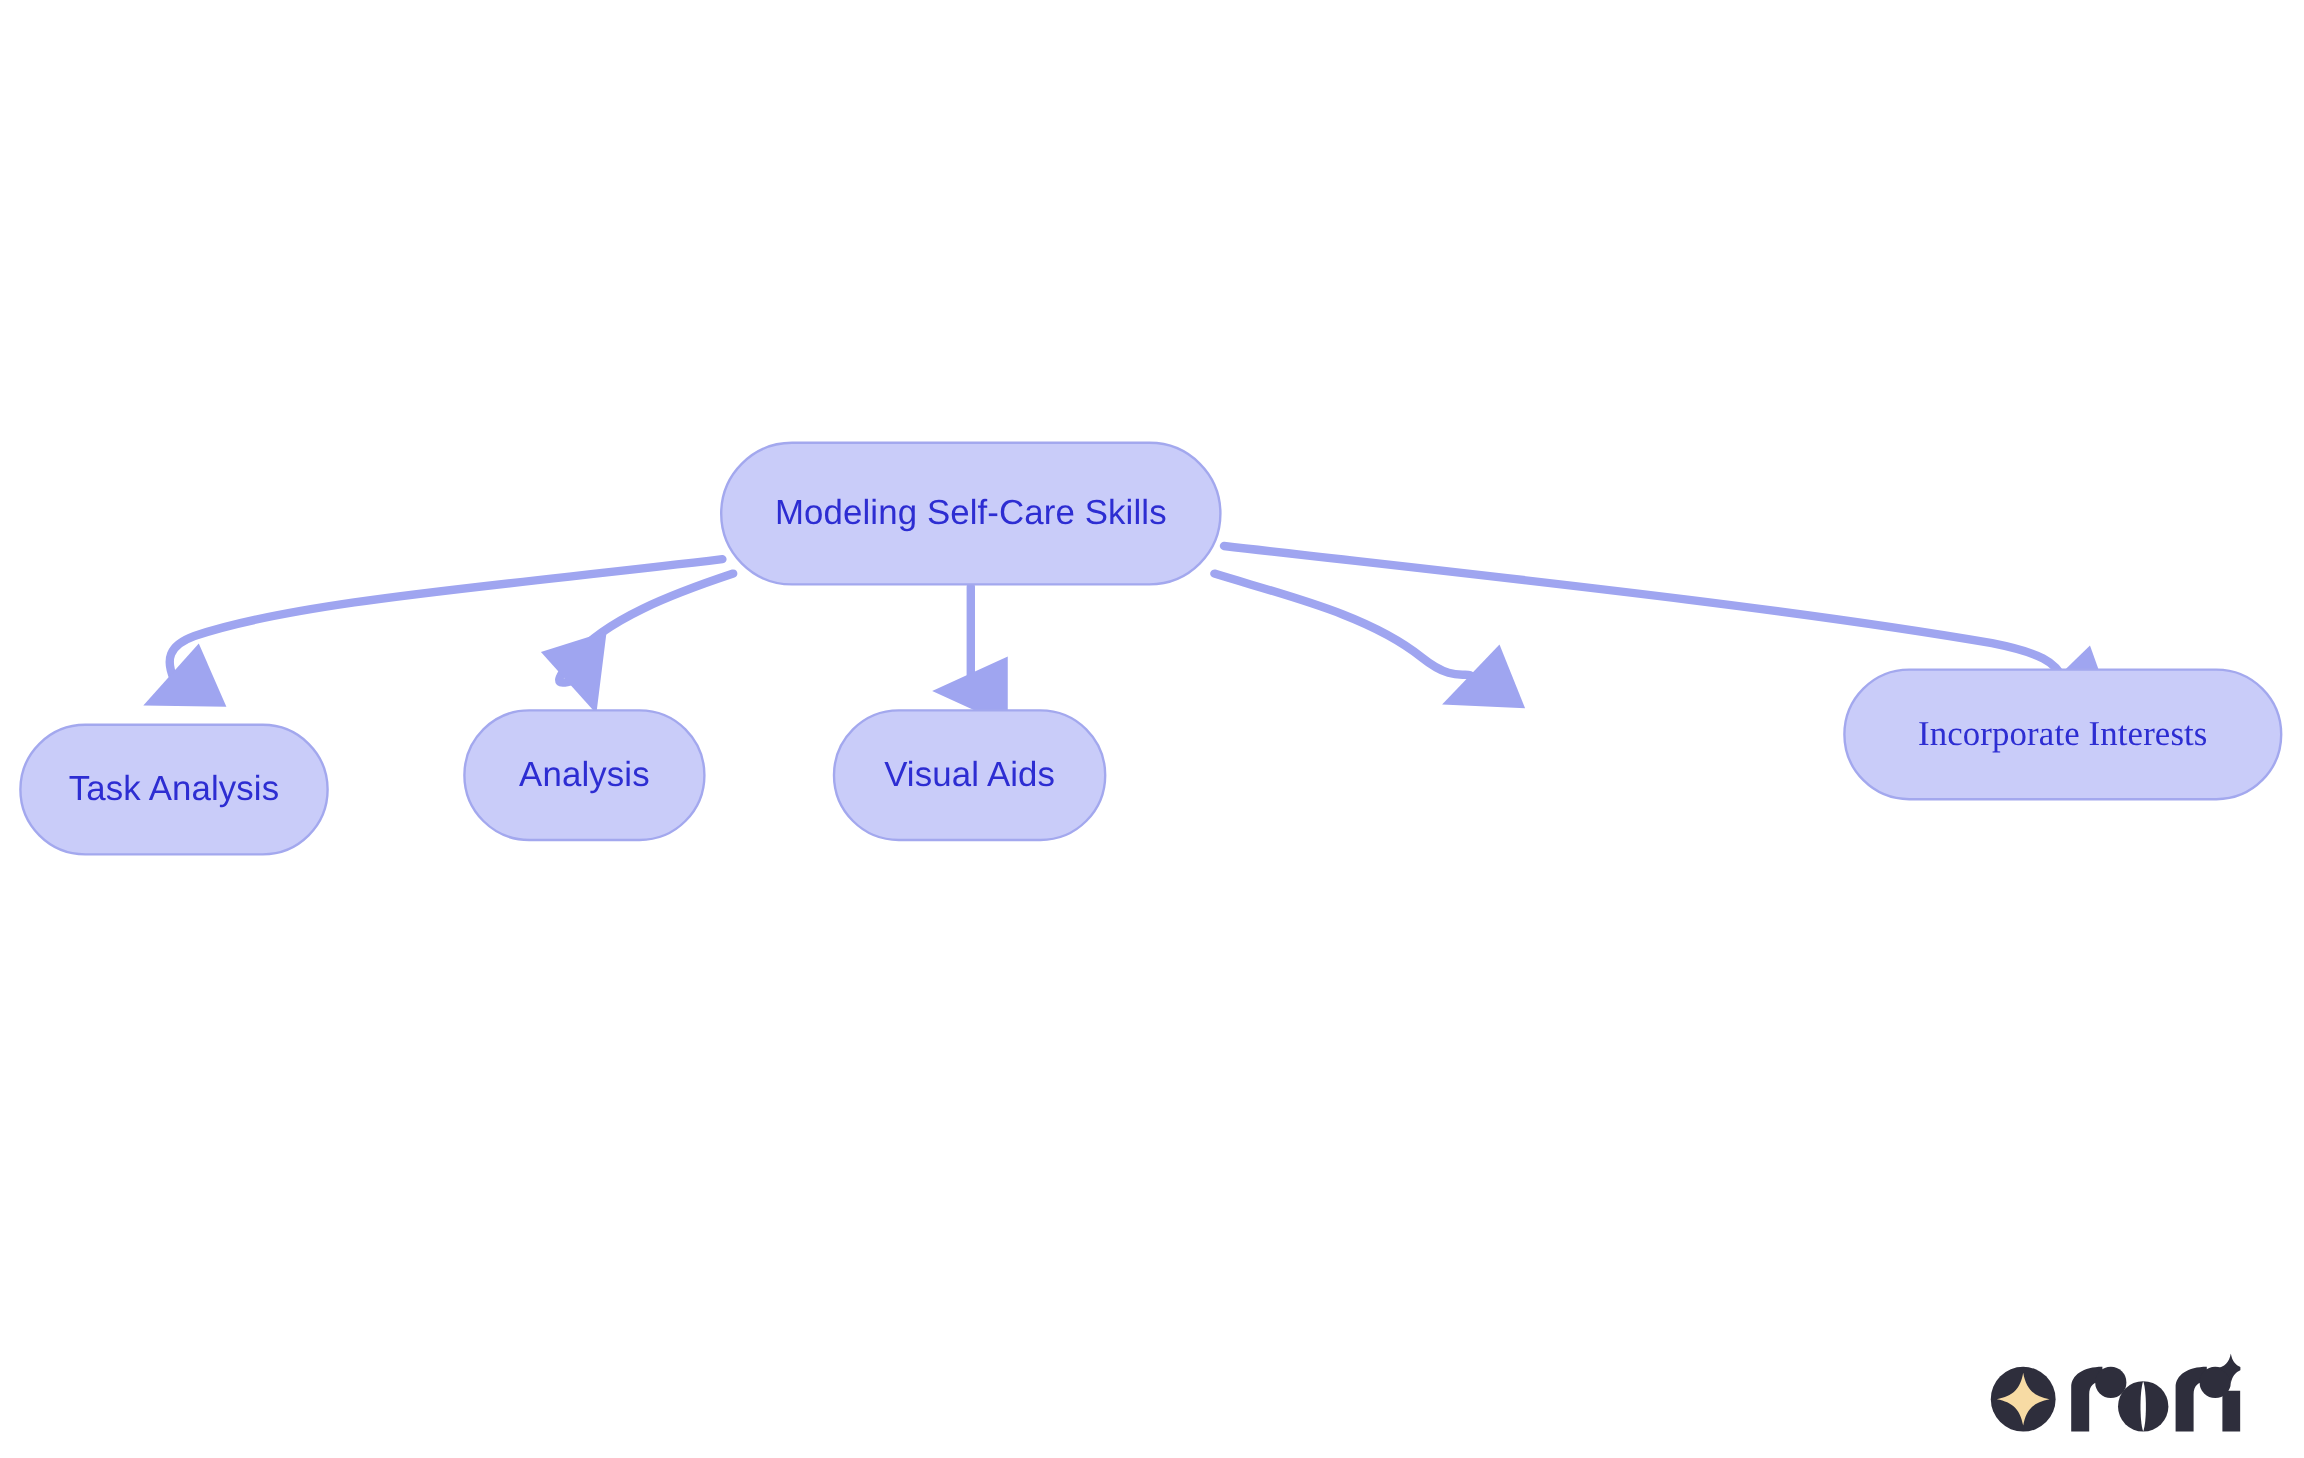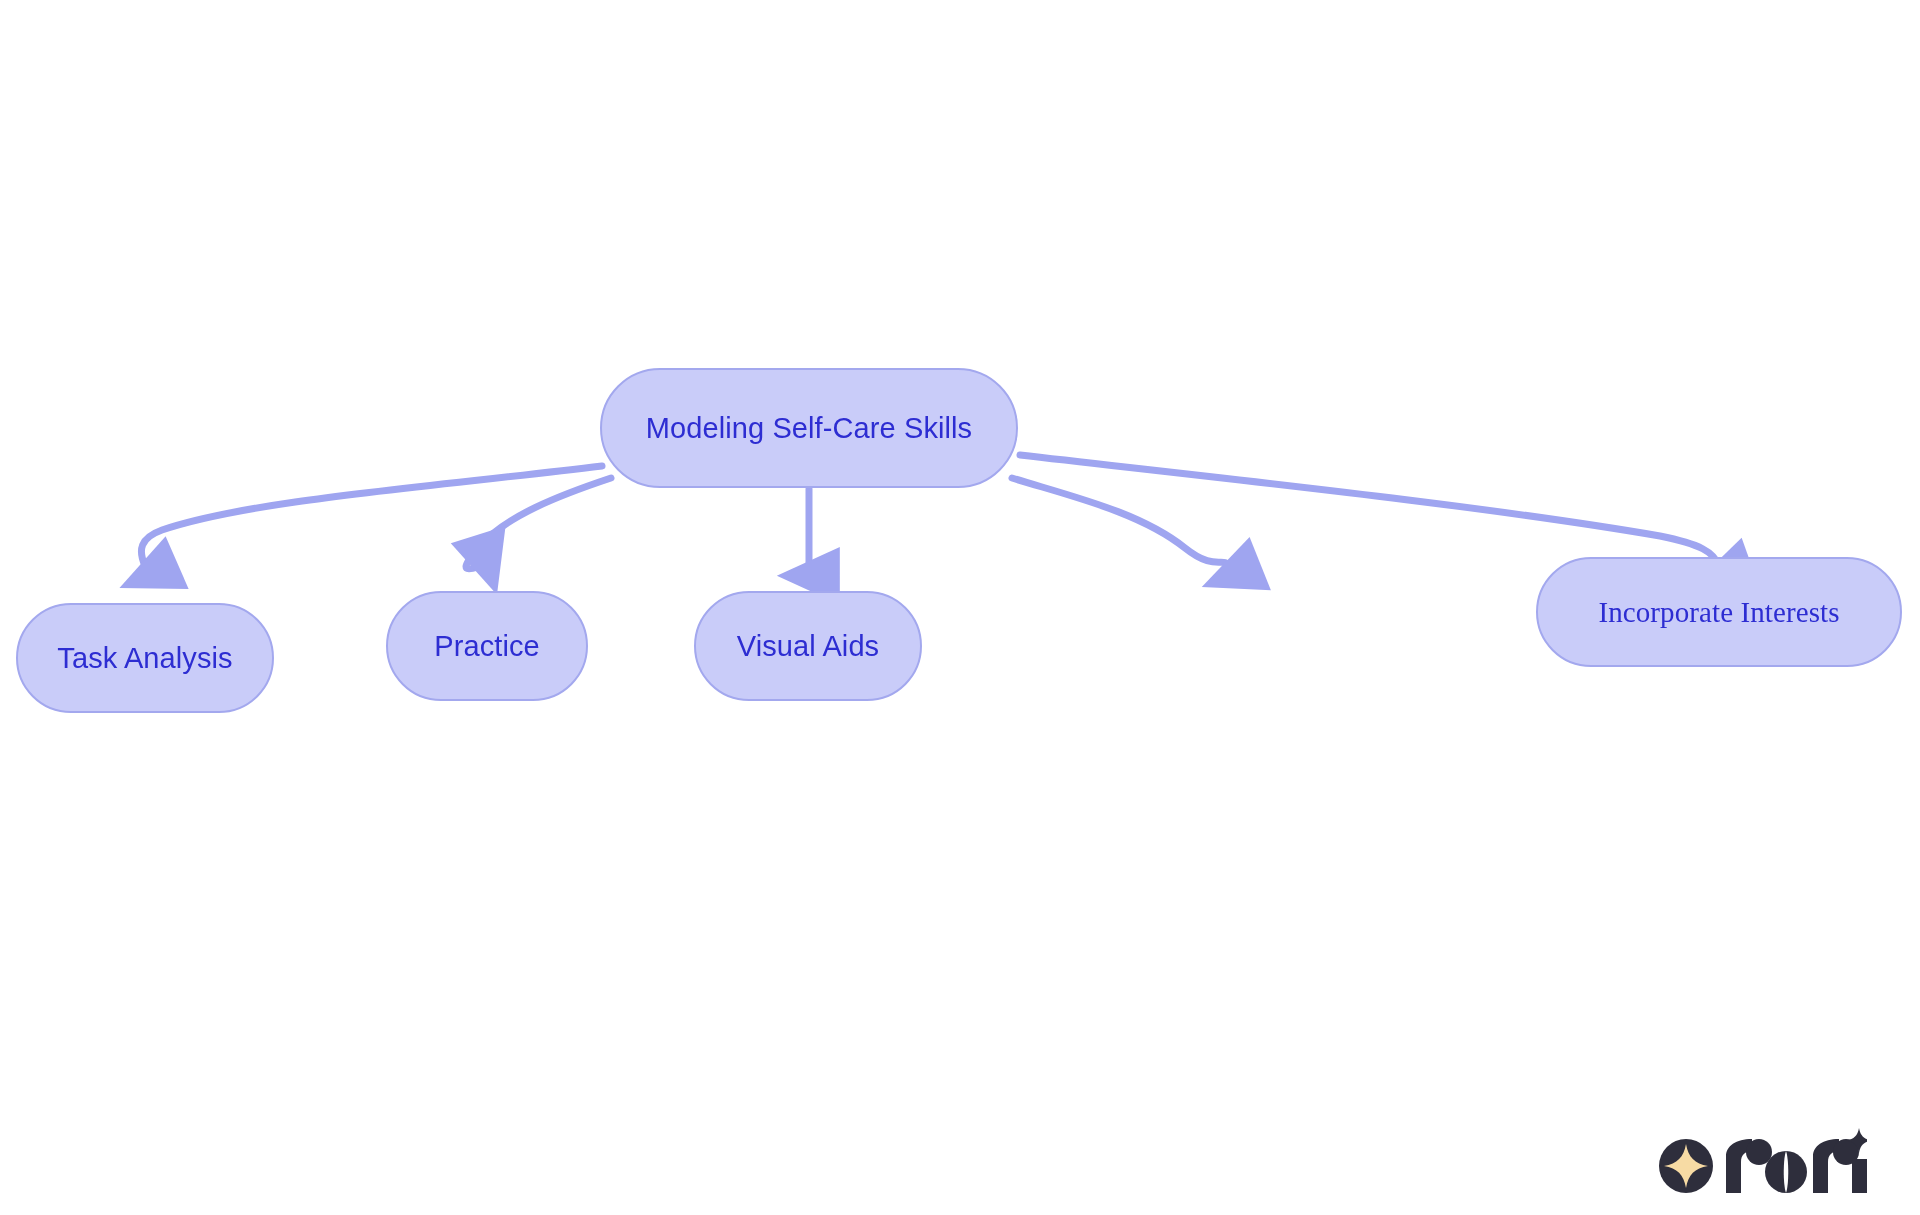--- a/index.html
+++ b/index.html
@@ -98,21 +98,21 @@
 
   <div class="node root">
     <span class="node-label">Modeling Self-Care Skills</span>
   </div>
 
   <div class="node leaf leaf-0">
     <span class="node-label">Task Analysis</span>
   </div>
 
   <div class="node leaf leaf-1">
-    <span class="node-label">Practice</span>
+    <span class="node-label">Analysis</span>
   </div>
 
   <div class="node leaf leaf-2">
     <span class="node-label">Visual Aids</span>
   </div>
 
 
   <div class="node leaf leaf-4">
     <span class="node-label">Incorporate Interests</span>
   </div>

